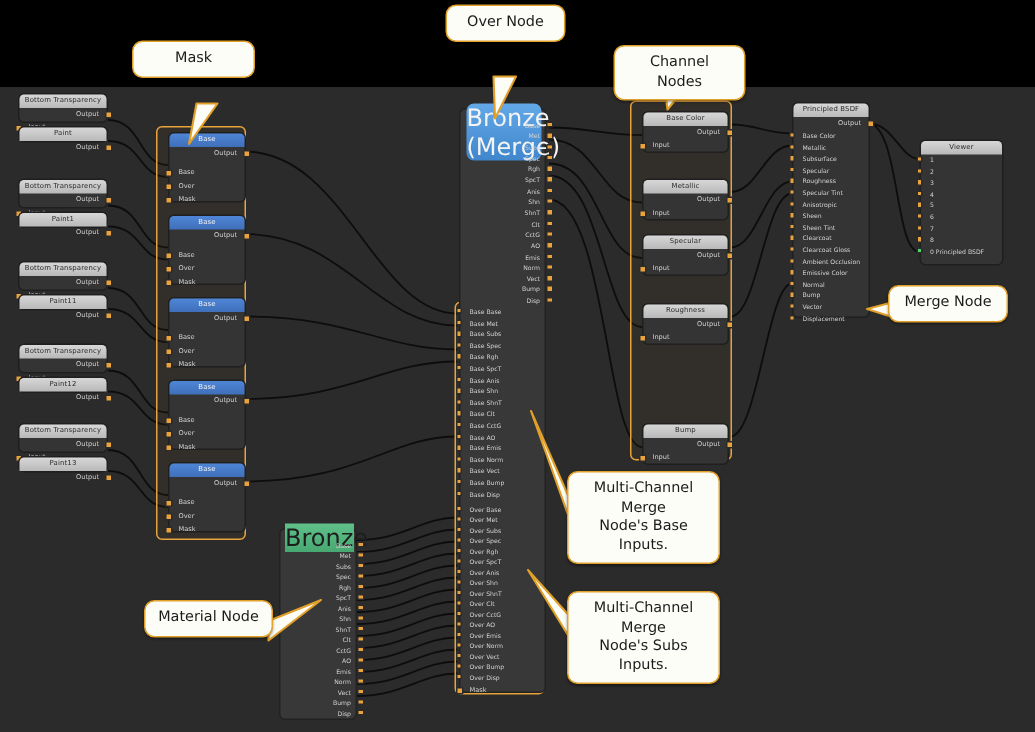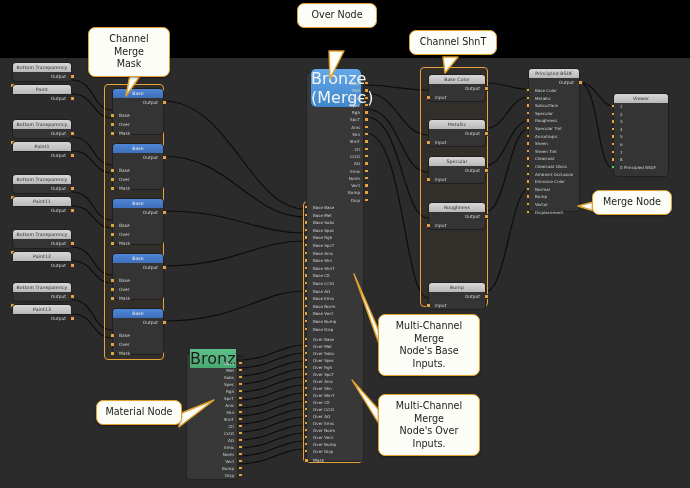--- a/index.html
+++ b/index.html
@@ -376,37 +376,36 @@
       <path d="M329 51 L 344 51 L 330 79 Z"></path>
       <path d="M443 57 L 458 57 L 445 73 Z"></path>
       <path d="M597 201 L 597 212 L 578 206 Z"></path>
       <path d="M379 331 L 379 344 L 354 274 Z"></path>
       <path d="M379 410 L 379 424 L 352 380 Z"></path>
       <path d="M179 414 L 179 427 L 214 400 Z"></path>
     </g>
   </svg>
 
   <div class="callout" style="left:88px; top:27px; width:82px;">
-      <div>Channel Merge</div>
       <div>Mask</div>
     </div>
   <div class="callout" style="left:297px; top:3px; width:80px;">
       <div>Over Node</div>
     </div>
   <div class="callout" style="left:409px; top:30px; width:88px;">
-      <div>Channel ShnT</div>
+      <div>Channel Nodes</div>
     </div>
   <div class="callout" style="left:592px; top:190px; width:80px;">
       <div>Merge Node</div>
     </div>
   <div class="callout" style="left:378px; top:314px; width:102px;">
       <div>Multi-Channel Merge</div>
       <div>Node's Base Inputs.</div>
     </div>
   <div class="callout" style="left:378px; top:394px; width:102px;">
       <div>Multi-Channel Merge</div>
-      <div>Node's Over Inputs.</div>
+      <div>Node's Subs Inputs.</div>
     </div>
   <div class="callout" style="left:96px; top:400px; width:86px;">
       <div>Material Node</div>
     </div>
 
 </div>
 
 </body></html>

